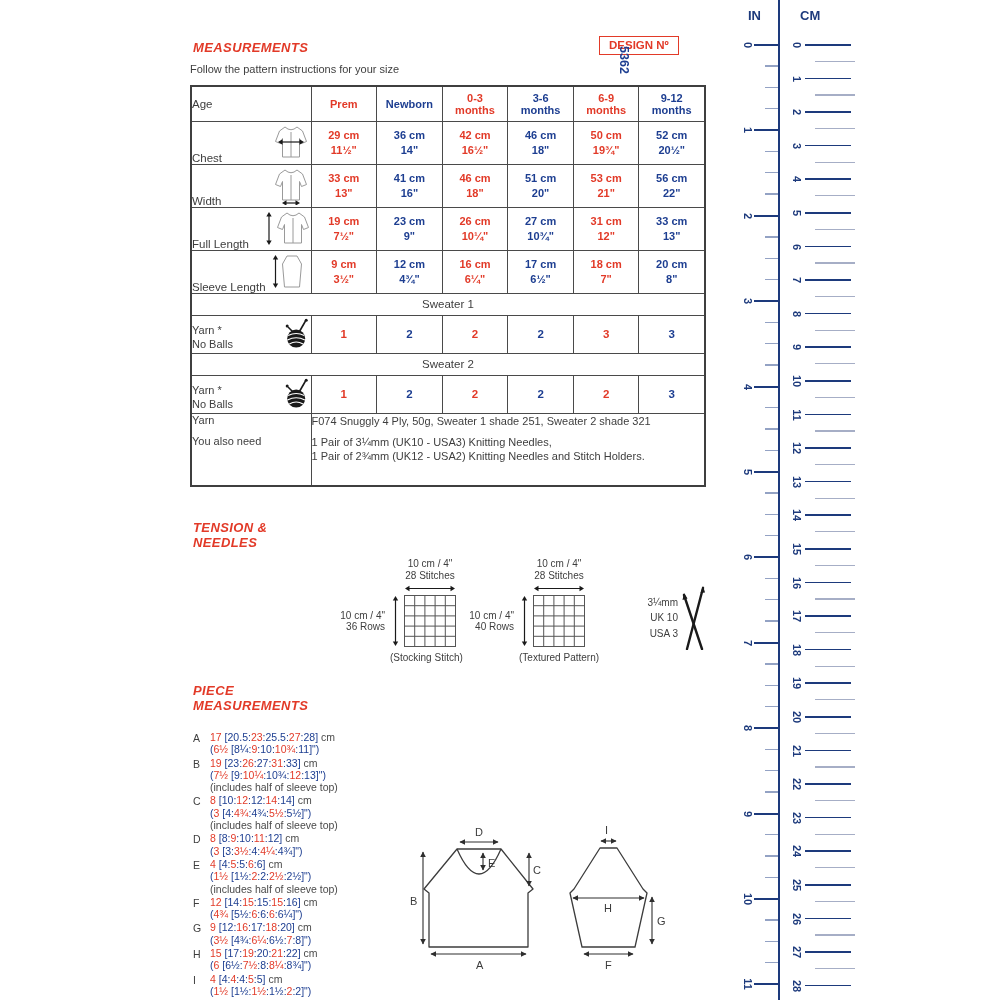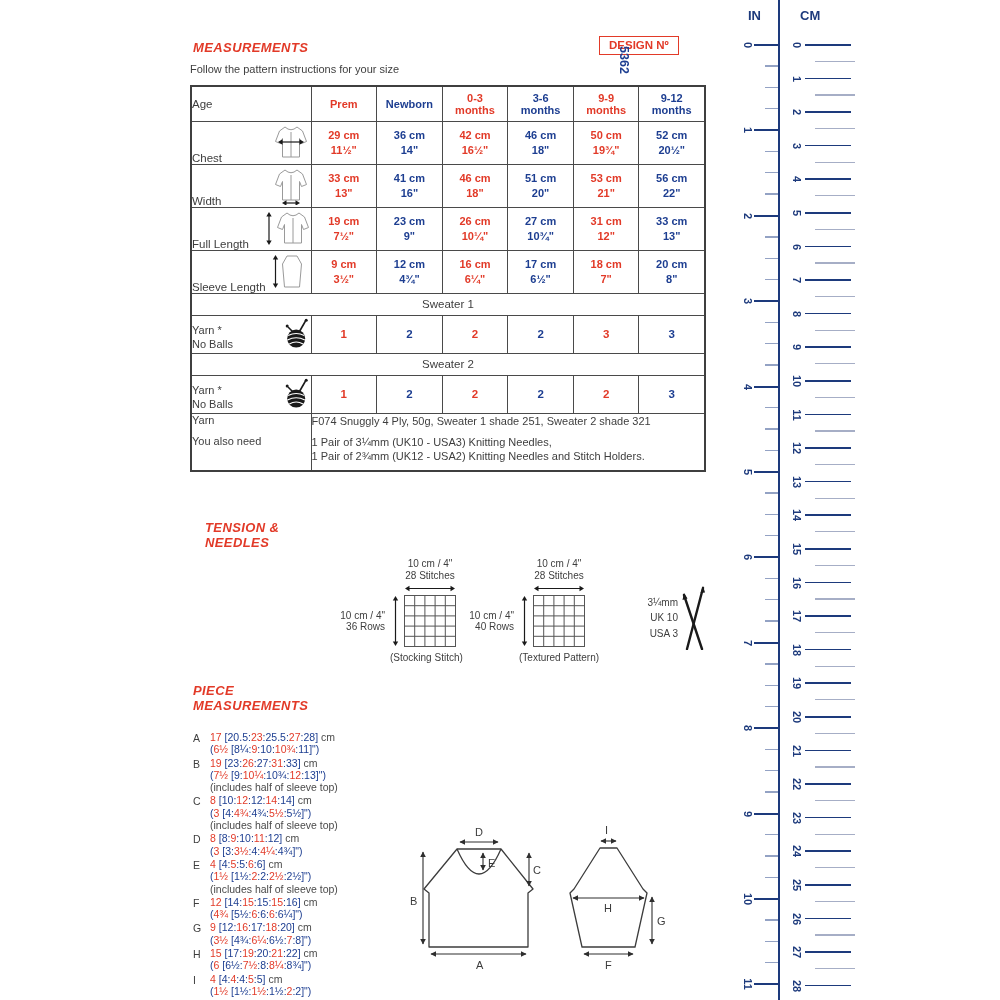--- a/index.html
+++ b/index.html
@@ -91,21 +91,21 @@
       </colgroup>
     <tbody>
         <tr style="height: 35px;">
           <td class="age-cell">Age</td>
           <td class="size-hdr red">Prem</td>
           <td class="size-hdr blue">Newborn</td>
           <td class="size-hdr red">0-3
 months</td>
           <td class="size-hdr blue">3-6
 months</td>
-          <td class="size-hdr red">9-9
+          <td class="size-hdr red">6-9
 months</td>
           <td class="size-hdr blue">9-12
 months</td>
         </tr>
         <tr style="height: 40px;">
           <td class="label-cell">
             <div class="lblwrap">
               <span class="lbltext">Chest</span>
               <span><svg width="40" height="40" viewBox="0 0 40 40">
                   <g transform="translate(0,0)">
@@ -307,36 +307,36 @@
                 </svg></span>
             </div>
           </td>
           <td class="ballcell red">1</td>
           <td class="ballcell blue">2</td>
           <td class="ballcell red">2</td>
           <td class="ballcell blue">2</td>
           <td class="ballcell red">2</td>
           <td class="ballcell blue">3</td>
         </tr>
-        <tr class="inforow" style="height: 58px;">
+        <tr class="inforow" style="height: 73px;">
           <td class="info-left">
             <div>Yarn</div>
             <div class="second">You also need</div>
           </td>
           <td class="info-val" colspan="6">
             <div class="v1">F074 Snuggly 4 Ply, 50g, Sweater 1 shade 251, Sweater 2 shade 321</div>
             <div>1 Pair of 3¼mm (UK10 - USA3) Knitting Needles,</div>
             <div>1 Pair of 2¾mm (UK12 - USA2) Knitting Needles and Stitch Holders.</div>
           </td>
         </tr>
       </tbody>
   </table>
 
 
-  <div class="sec-title" style="left:193px; top:521px;margin-left:12px;">TENSION &amp;
+  <div class="sec-title" style="left:193px; top:521px;">TENSION &amp;
 NEEDLES</div>
 
   <div class="gauge" style="left:326px; top:558px;">
     <div class="g-top">
       <div>10 cm / 4"</div>
       <div>28 Stitches</div>
     </div>
     <div class="g-ha"><svg width="52" height="11" viewBox="0 0 52 11">
           <line x1="4.5" y1="5.5" x2="47.5" y2="5.5" stroke="#1a1a1a" stroke-width="1.2"></line>
           <polygon points="1,5.5 5.5,2.8 5.5,8.2" fill="#1a1a1a"></polygon>

